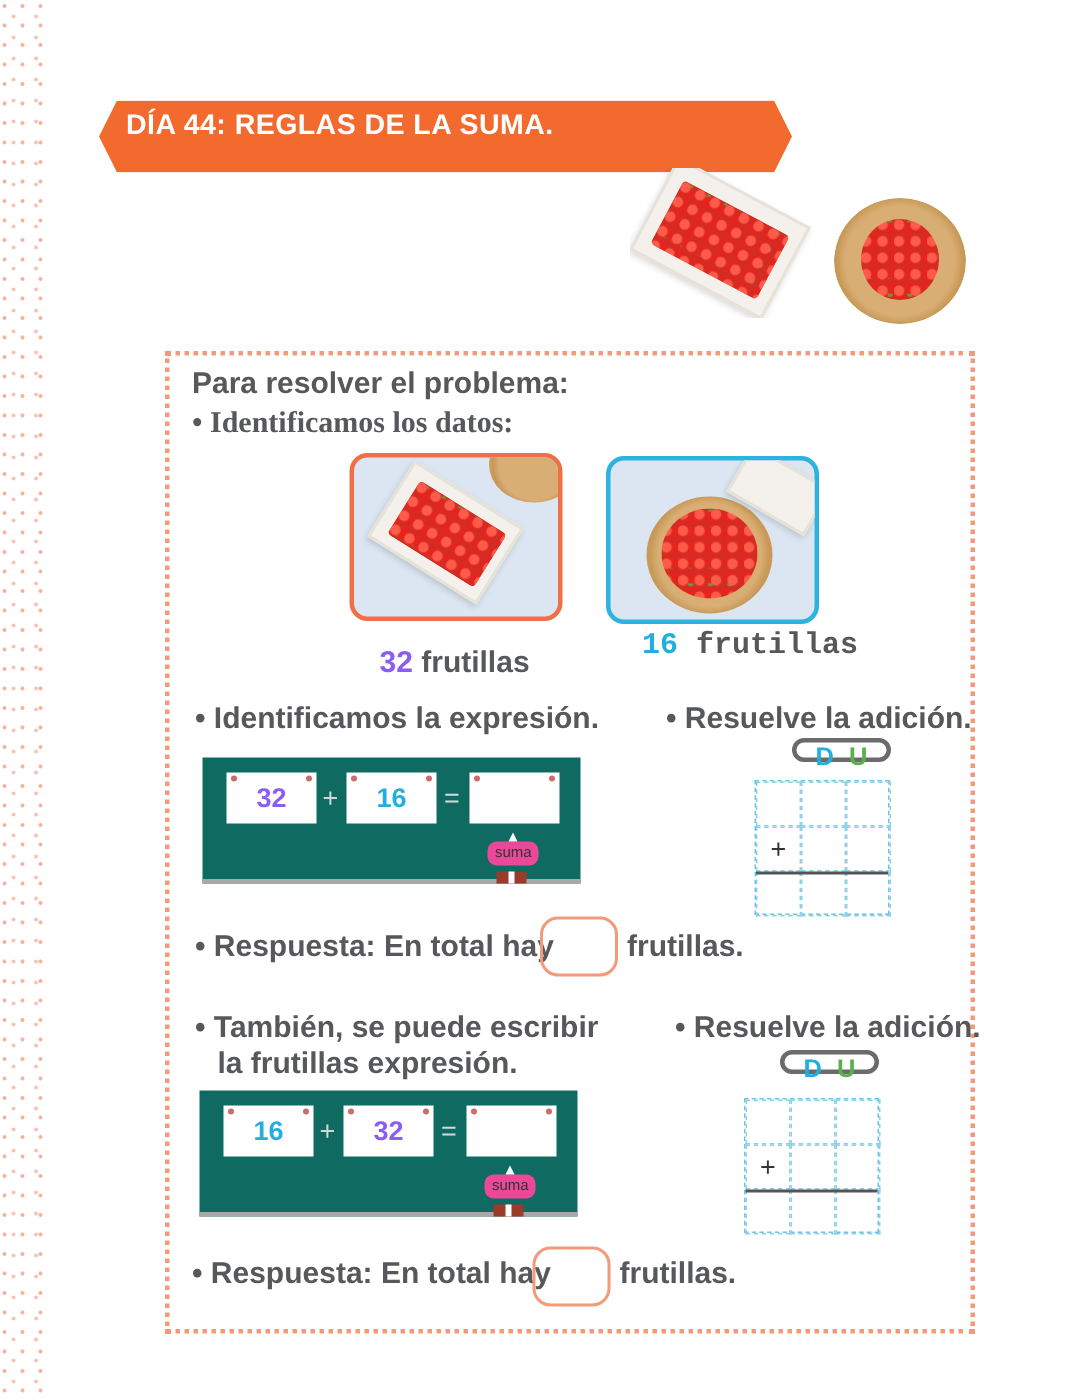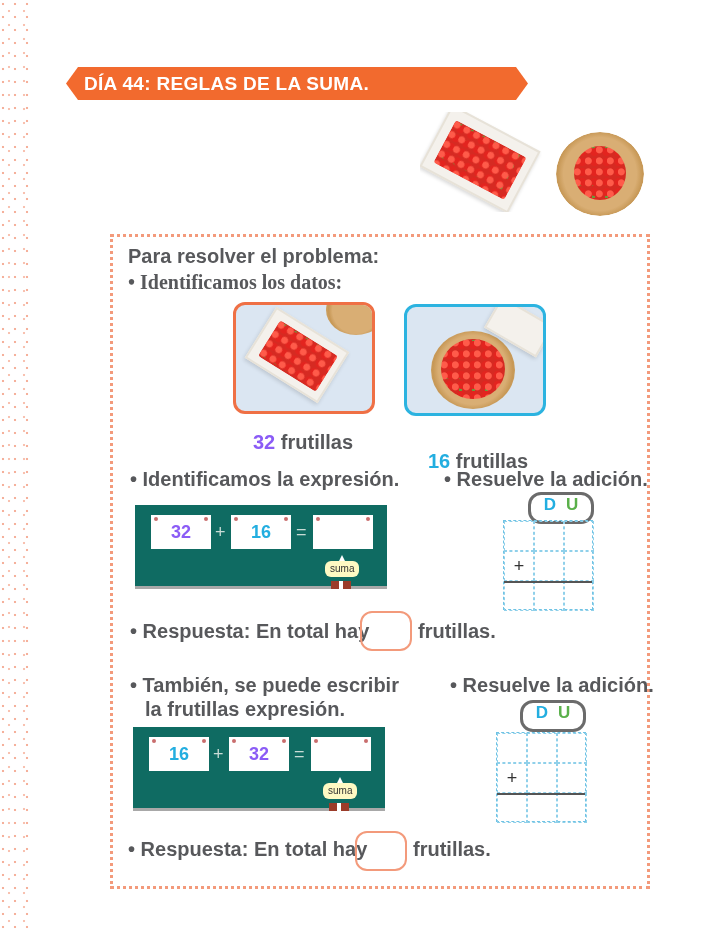--- a/index.html
+++ b/index.html
@@ -10,21 +10,21 @@
     position: absolute; left: 0; top: 0; width: 36px; height: 932px;
     background-image:
       radial-gradient(circle at 3px 4px, #f4a38a 1px, transparent 1.6px),
       radial-gradient(circle at 9px 11px, #f7b7a3 1px, transparent 1.6px),
       radial-gradient(circle at 14px 6px, #f19a80 0.9px, transparent 1.5px);
     background-size: 12px 13px, 15px 14px, 11px 16px;
     opacity: 0.85;
   }
 
   .banner {
-    position: absolute; left: 66px; top: 67px; width: 462px; height: 33px;
+    position: absolute; left: 66px; top: 67px; width: 462px; height: 48px;
     background: #f26a2e;
     clip-path: polygon(12px 0, calc(100% - 12px) 0, 100% 50%, calc(100% - 12px) 100%, 12px 100%, 0 50%);
     color: #fff; font-weight: bold; font-size: 19px; letter-spacing: 0.3px;
     padding-left: 18px; line-height: 34px;
   }
 
   .problem {
     position: absolute; left: 116px; top: 115px; width: 300px;
     color: #f26a2e; font-weight: bold; font-size: 19.5px; line-height: 27px;
     text-align: justify;
@@ -74,32 +74,32 @@
     position: absolute; top: 10px; height: 34px; background: #fff;
     font-weight: bold; font-size: 18px; text-align: center; line-height: 34px;
   }
   .paper::before, .paper::after {
     content: ""; position: absolute; top: 2px; width: 4px; height: 4px; border-radius: 50%;
     background: #c96d6d;
   }
   .paper::before { left: 3px; } .paper::after { right: 3px; }
   .op { position: absolute; top: 10px; color: #c9dcd6; font-size: 18px; line-height: 34px; }
   .bubble {
-    position: absolute; background: #fef9c3; border-radius: 6px; font-size: 10px; color: #333;
+    position: absolute; background: #ec4899; border-radius: 6px; font-size: 10px; color: #333;
     padding: 2px 5px; line-height: 12px;
   }
   .bubble::before {
     content: ""; position: absolute; left: 50%; top: -6px; margin-left: -3px;
     border-left: 3px solid transparent; border-right: 3px solid transparent; border-bottom: 6px solid #fff;
   }
   .eraser { position: absolute; width: 20px; height: 8px; background: #9b3c2a; }
   .eraser::after { content:""; position:absolute; left:8px; top:0; width:4px; height:8px; background:#fff; }
 
   .du-pill {
-    position: absolute; width: 66px; height: 32px; border: 3px solid #6b6b6b; border-radius: 13px;
+    position: absolute; width: 66px; height: 16px; border: 3px solid #6b6b6b; border-radius: 13px;
     font-weight: bold; font-size: 17px; line-height: 19px; text-align: center;
   }
   .du-pill .d { color: #23aee0; margin-right: 10px; }
   .du-pill .u { color: #5ab04a; }
 
   .grid {
     position: absolute; width: 90px; height: 90px;
     display: grid; grid-template-columns: repeat(3, 30px); grid-template-rows: repeat(3, 30px);
     border: 1px dashed #6fc3e4;
   }
@@ -144,21 +144,21 @@
 <div class="data-card blue-b" style="left:404px;top:304px;">
   <div class="basket" style="left:24px;top:24px;width:84px;height:78px;"></div>
   <div class="berries" style="left:34px;top:32px;width:64px;height:60px;border-radius:50%;"></div>
   <div class="crate" style="left:82px;top:2px;width:60px;height:36px;transform:rotate(30deg);"></div>
 </div>
 
 <div class="txt" style="left:253px;top:431px;">
   <span class="num-orange">32</span>
   <span>frutillas</span>
 </div>
-<div class="txt" style="left:428px;top:450px;">
+<div class="txt" style="left:428px;top:419px;font-family:Liberation Mono, monospace;">
   <span class="num-blue">16</span>
   <span>frutillas</span>
 </div>
 
 <div class="txt" style="left:130px;top:468px;">• Identificamos la expresión.</div>
 <div class="chalkboard" style="left:135px;top:505px;">
   <div class="paper num-orange" style="left:16px;width:60px;">32</div>
   <div class="op" style="left:80px;">+</div>
   <div class="paper num-blue" style="left:96px;width:60px;">16</div>
   <div class="op" style="left:161px;">=</div>

